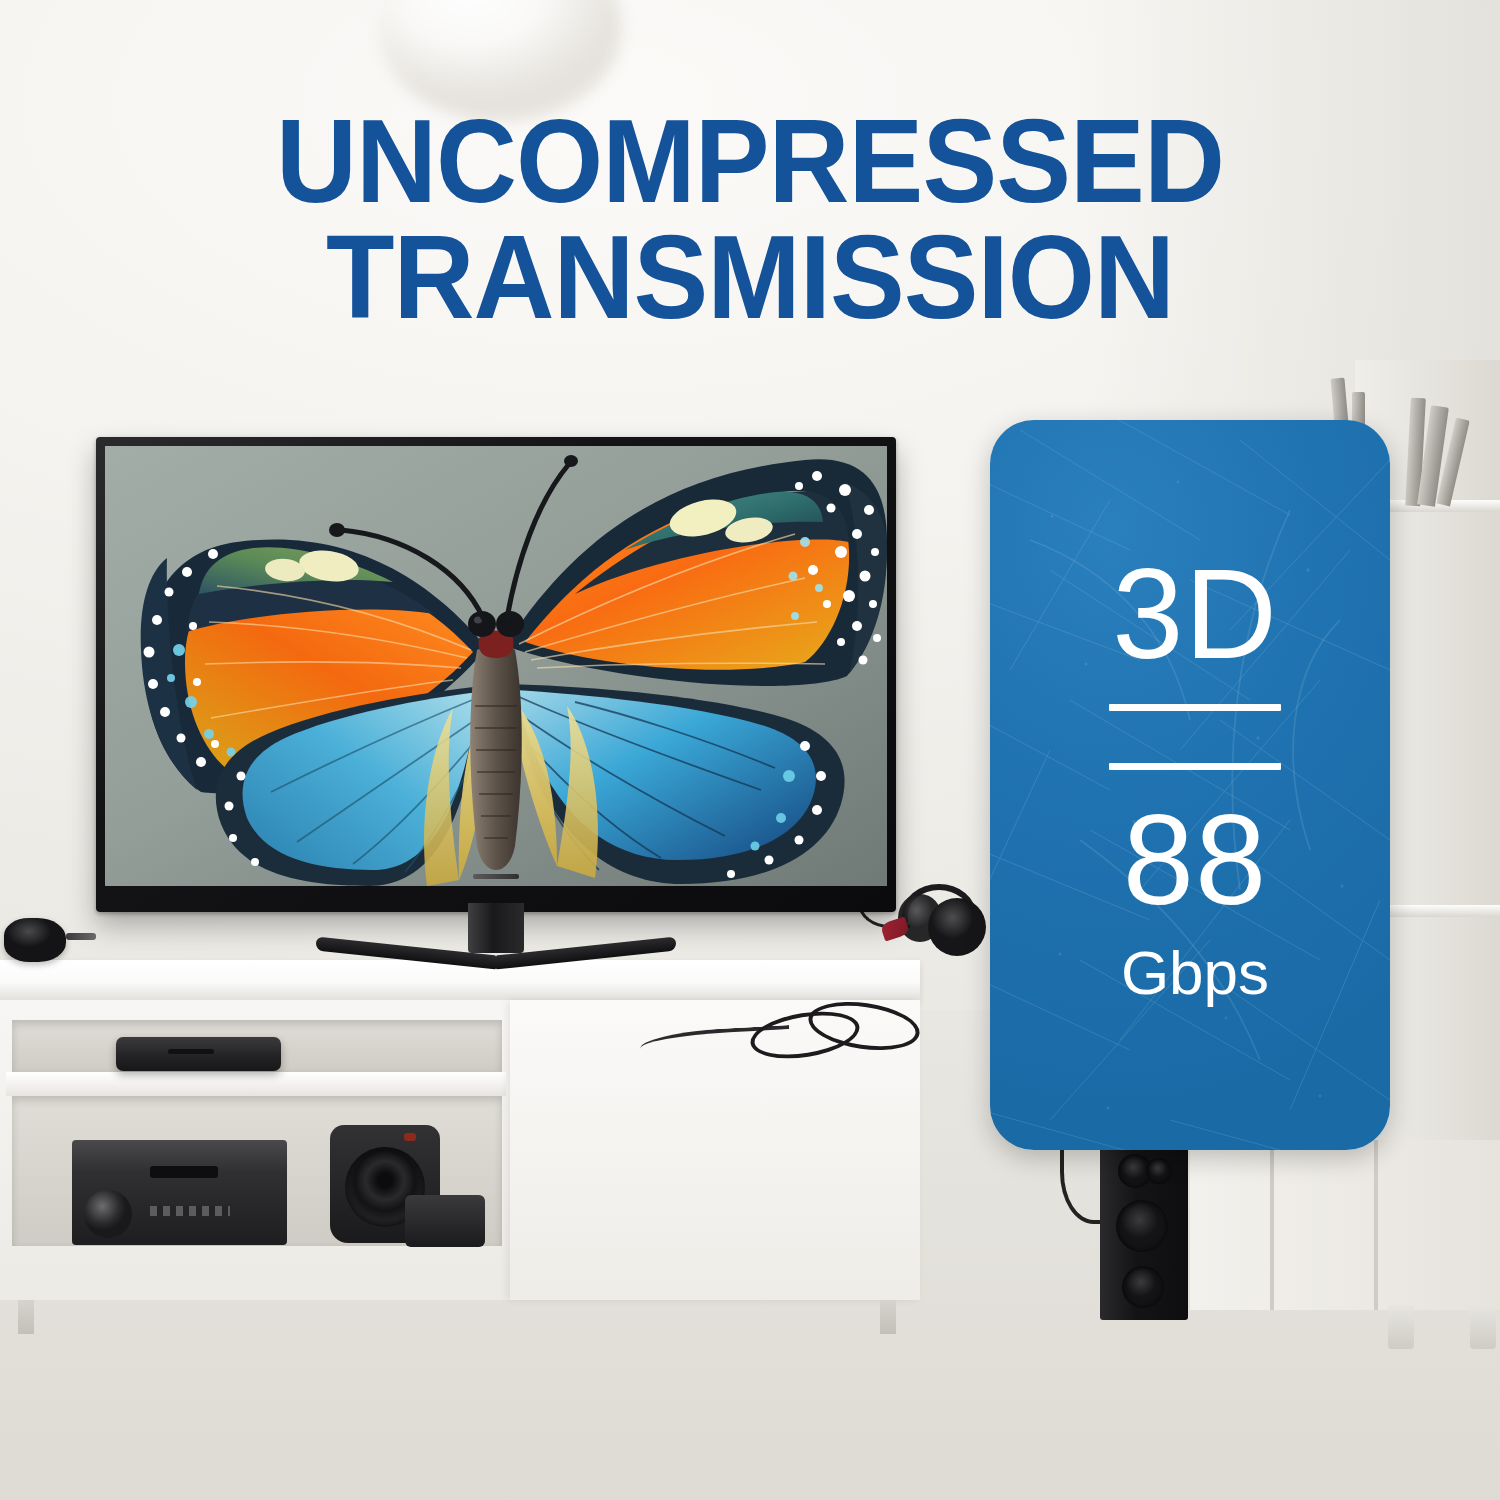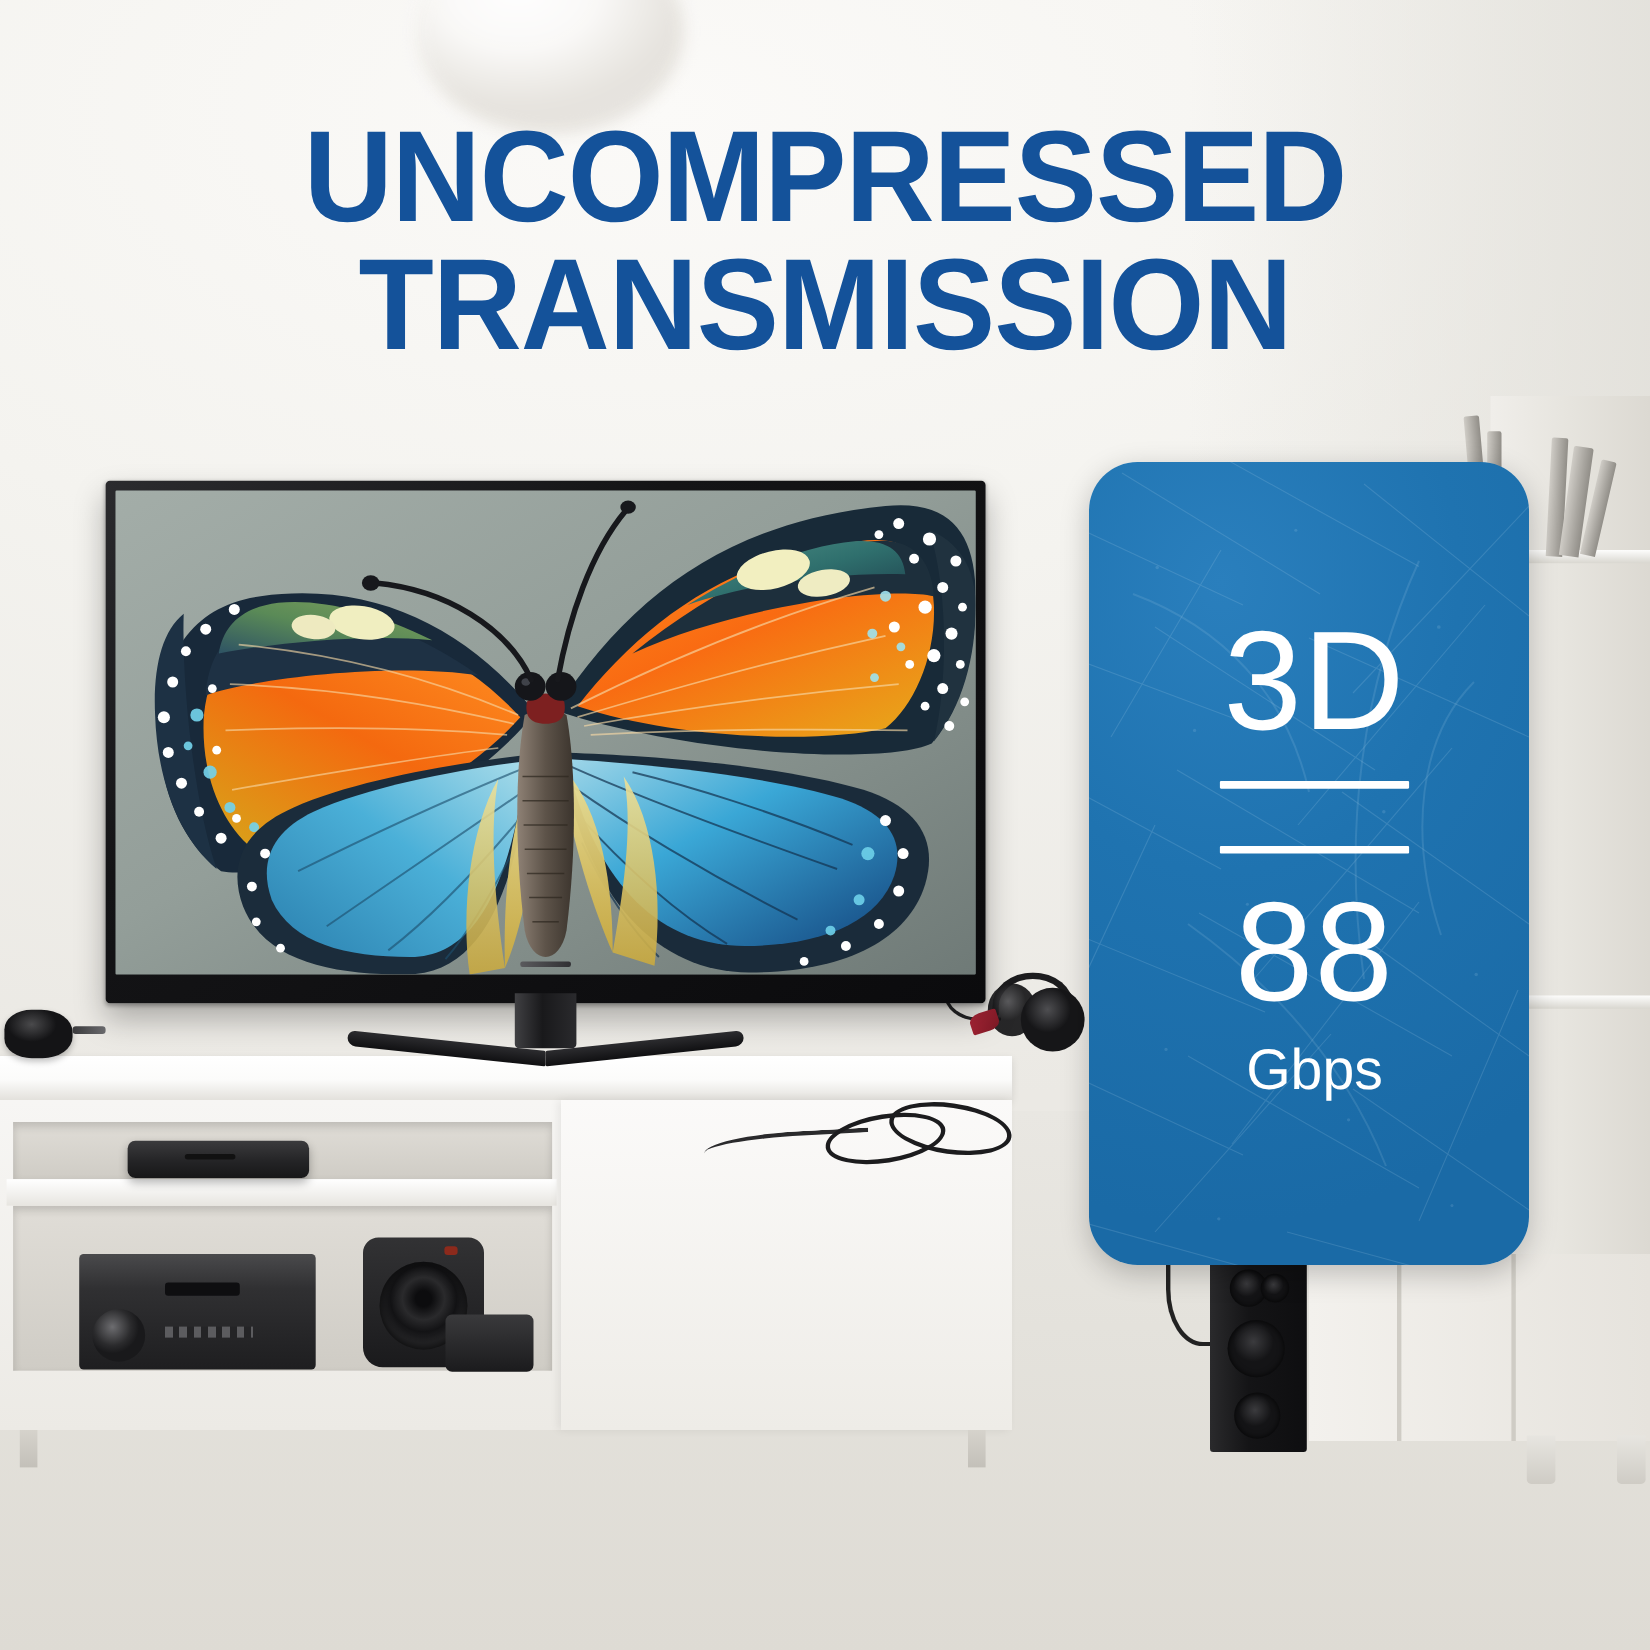--- a/index.html
+++ b/index.html
@@ -296,21 +296,21 @@
   }
   .spec {
     font-weight: 400;
     font-size: 128px;
     line-height: 1.0;
     letter-spacing: 1px;
     text-align: center;
   }
   .spec-unit {
     font-weight: 400;
-    font-size: 52px;
+    font-size: 62px;
     line-height: 1.05;
     letter-spacing: 0px;
     margin-top: 16px;
   }
   .spec-rule {
     width: 172px; height: 7px; background: #ffffff;
     margin: 26px 0 26px 0; border-radius: 1px;
   }
 
   

